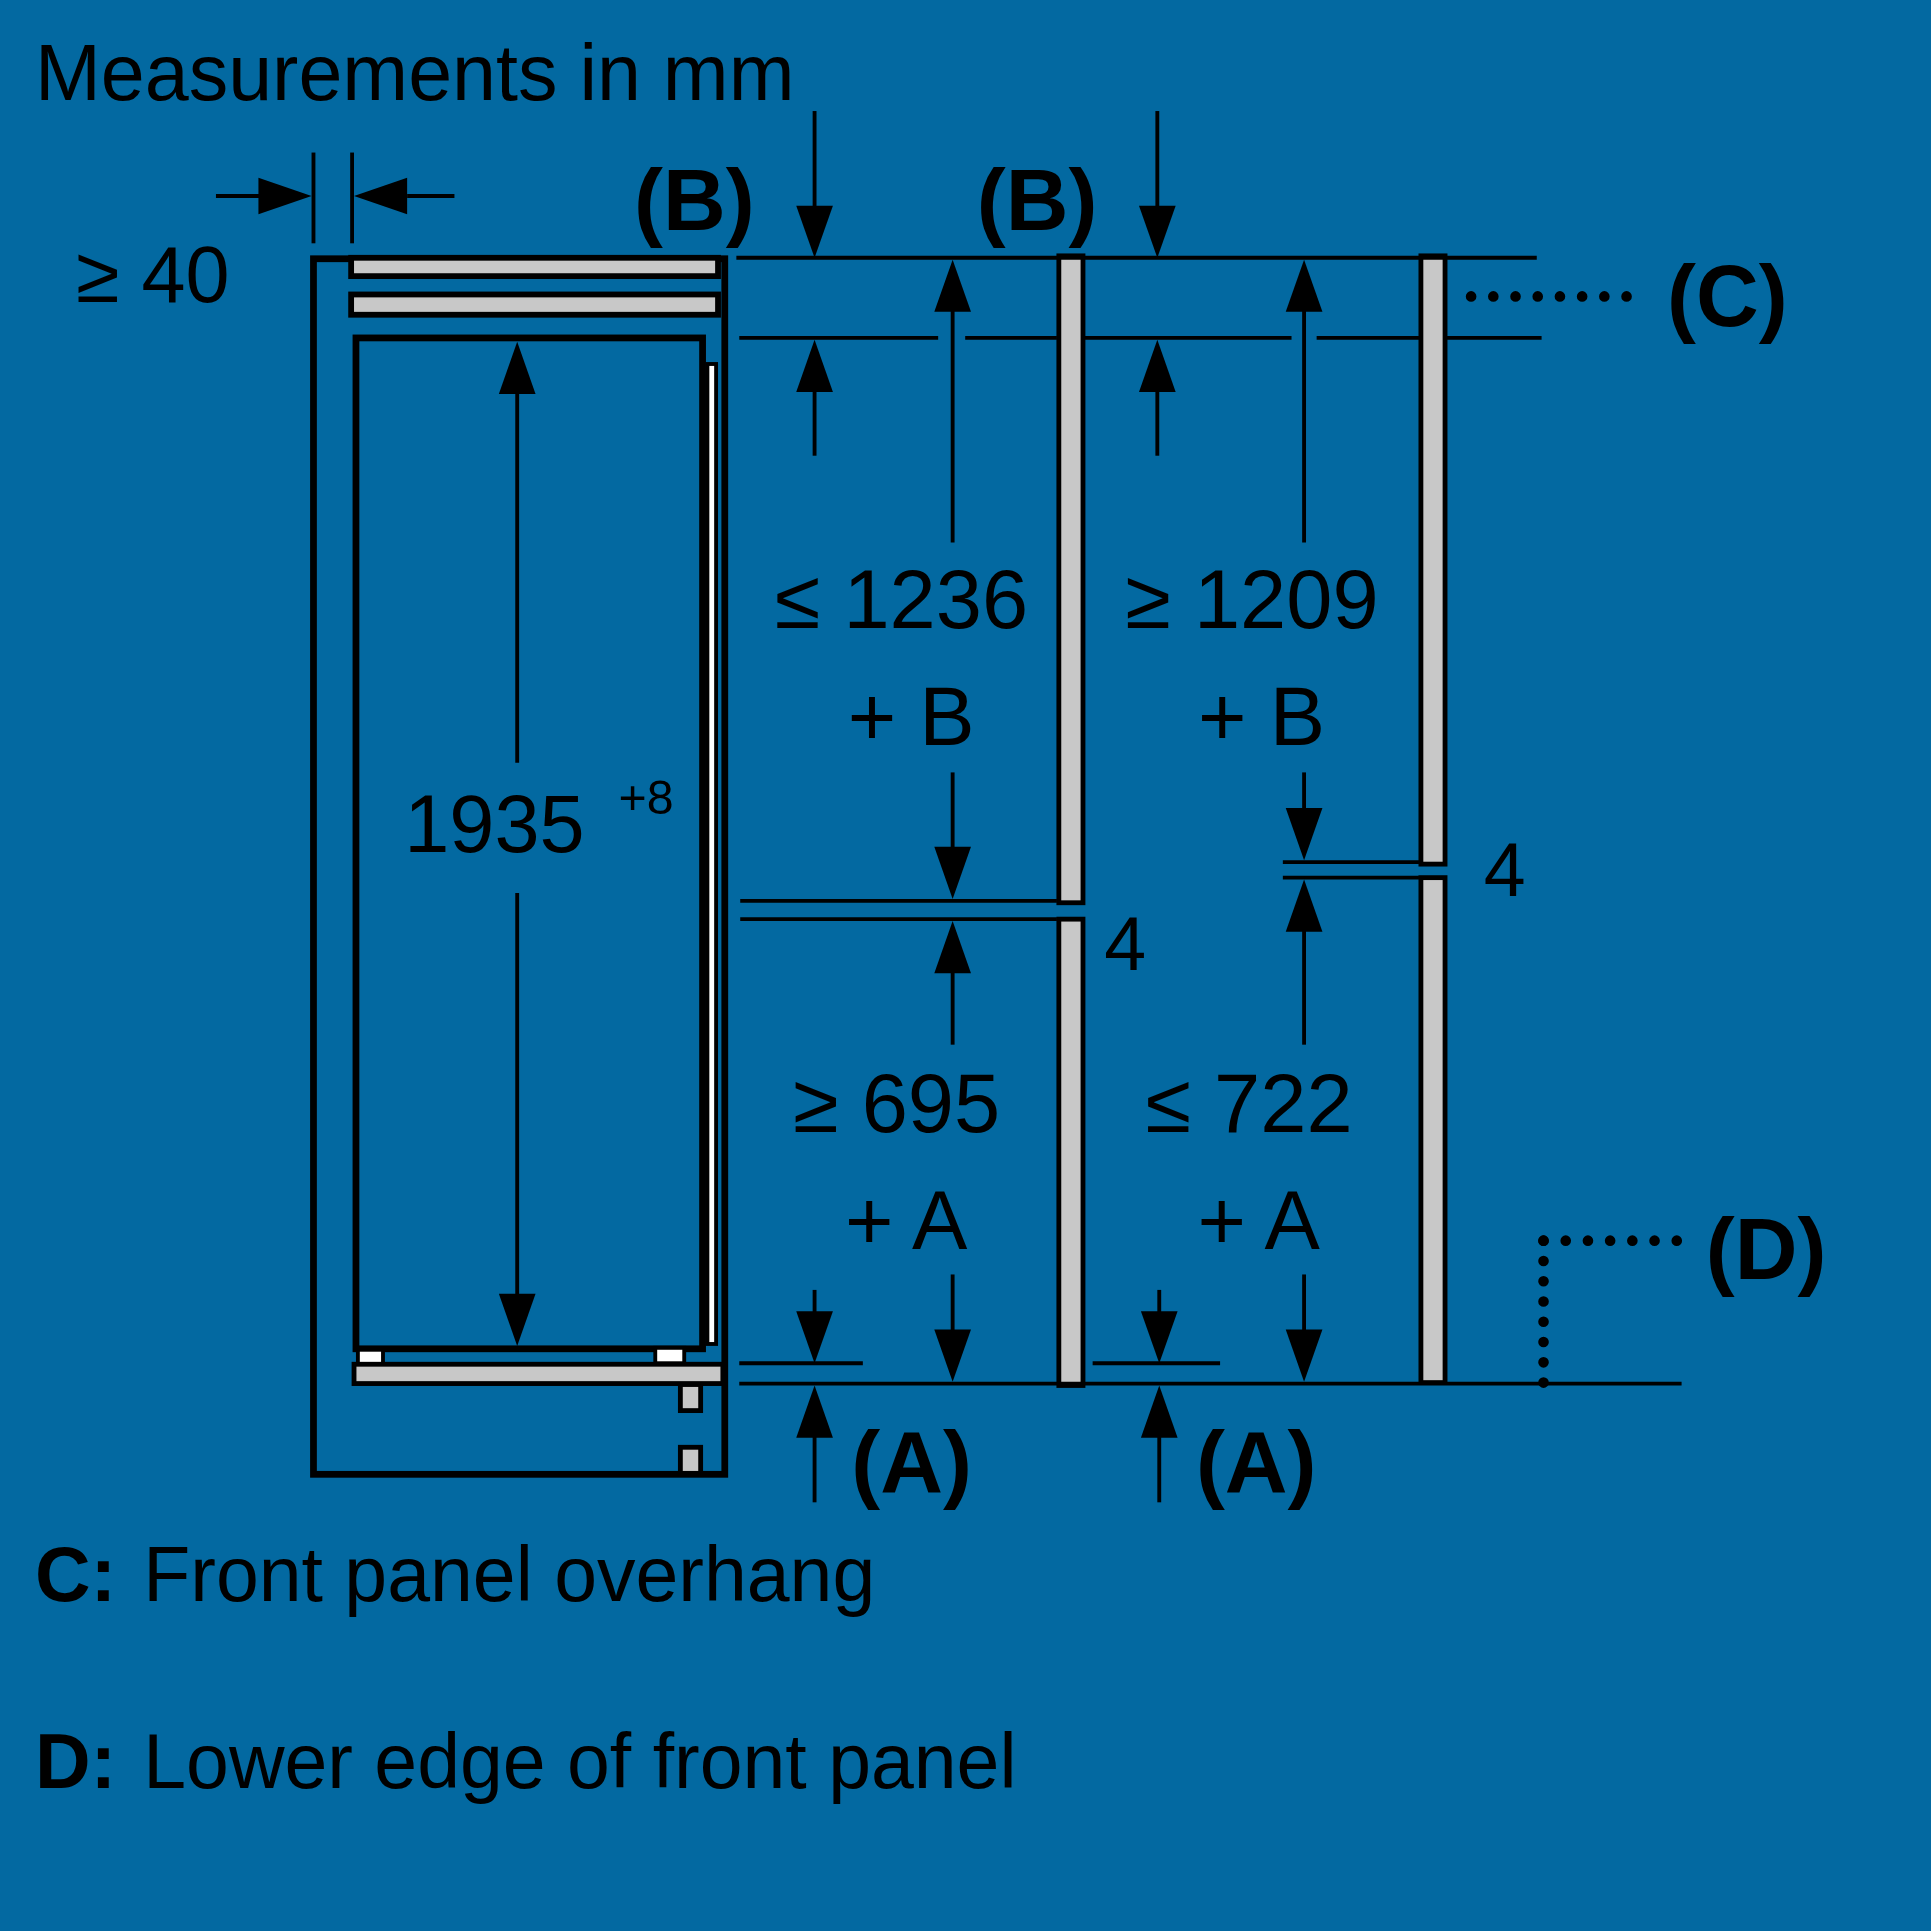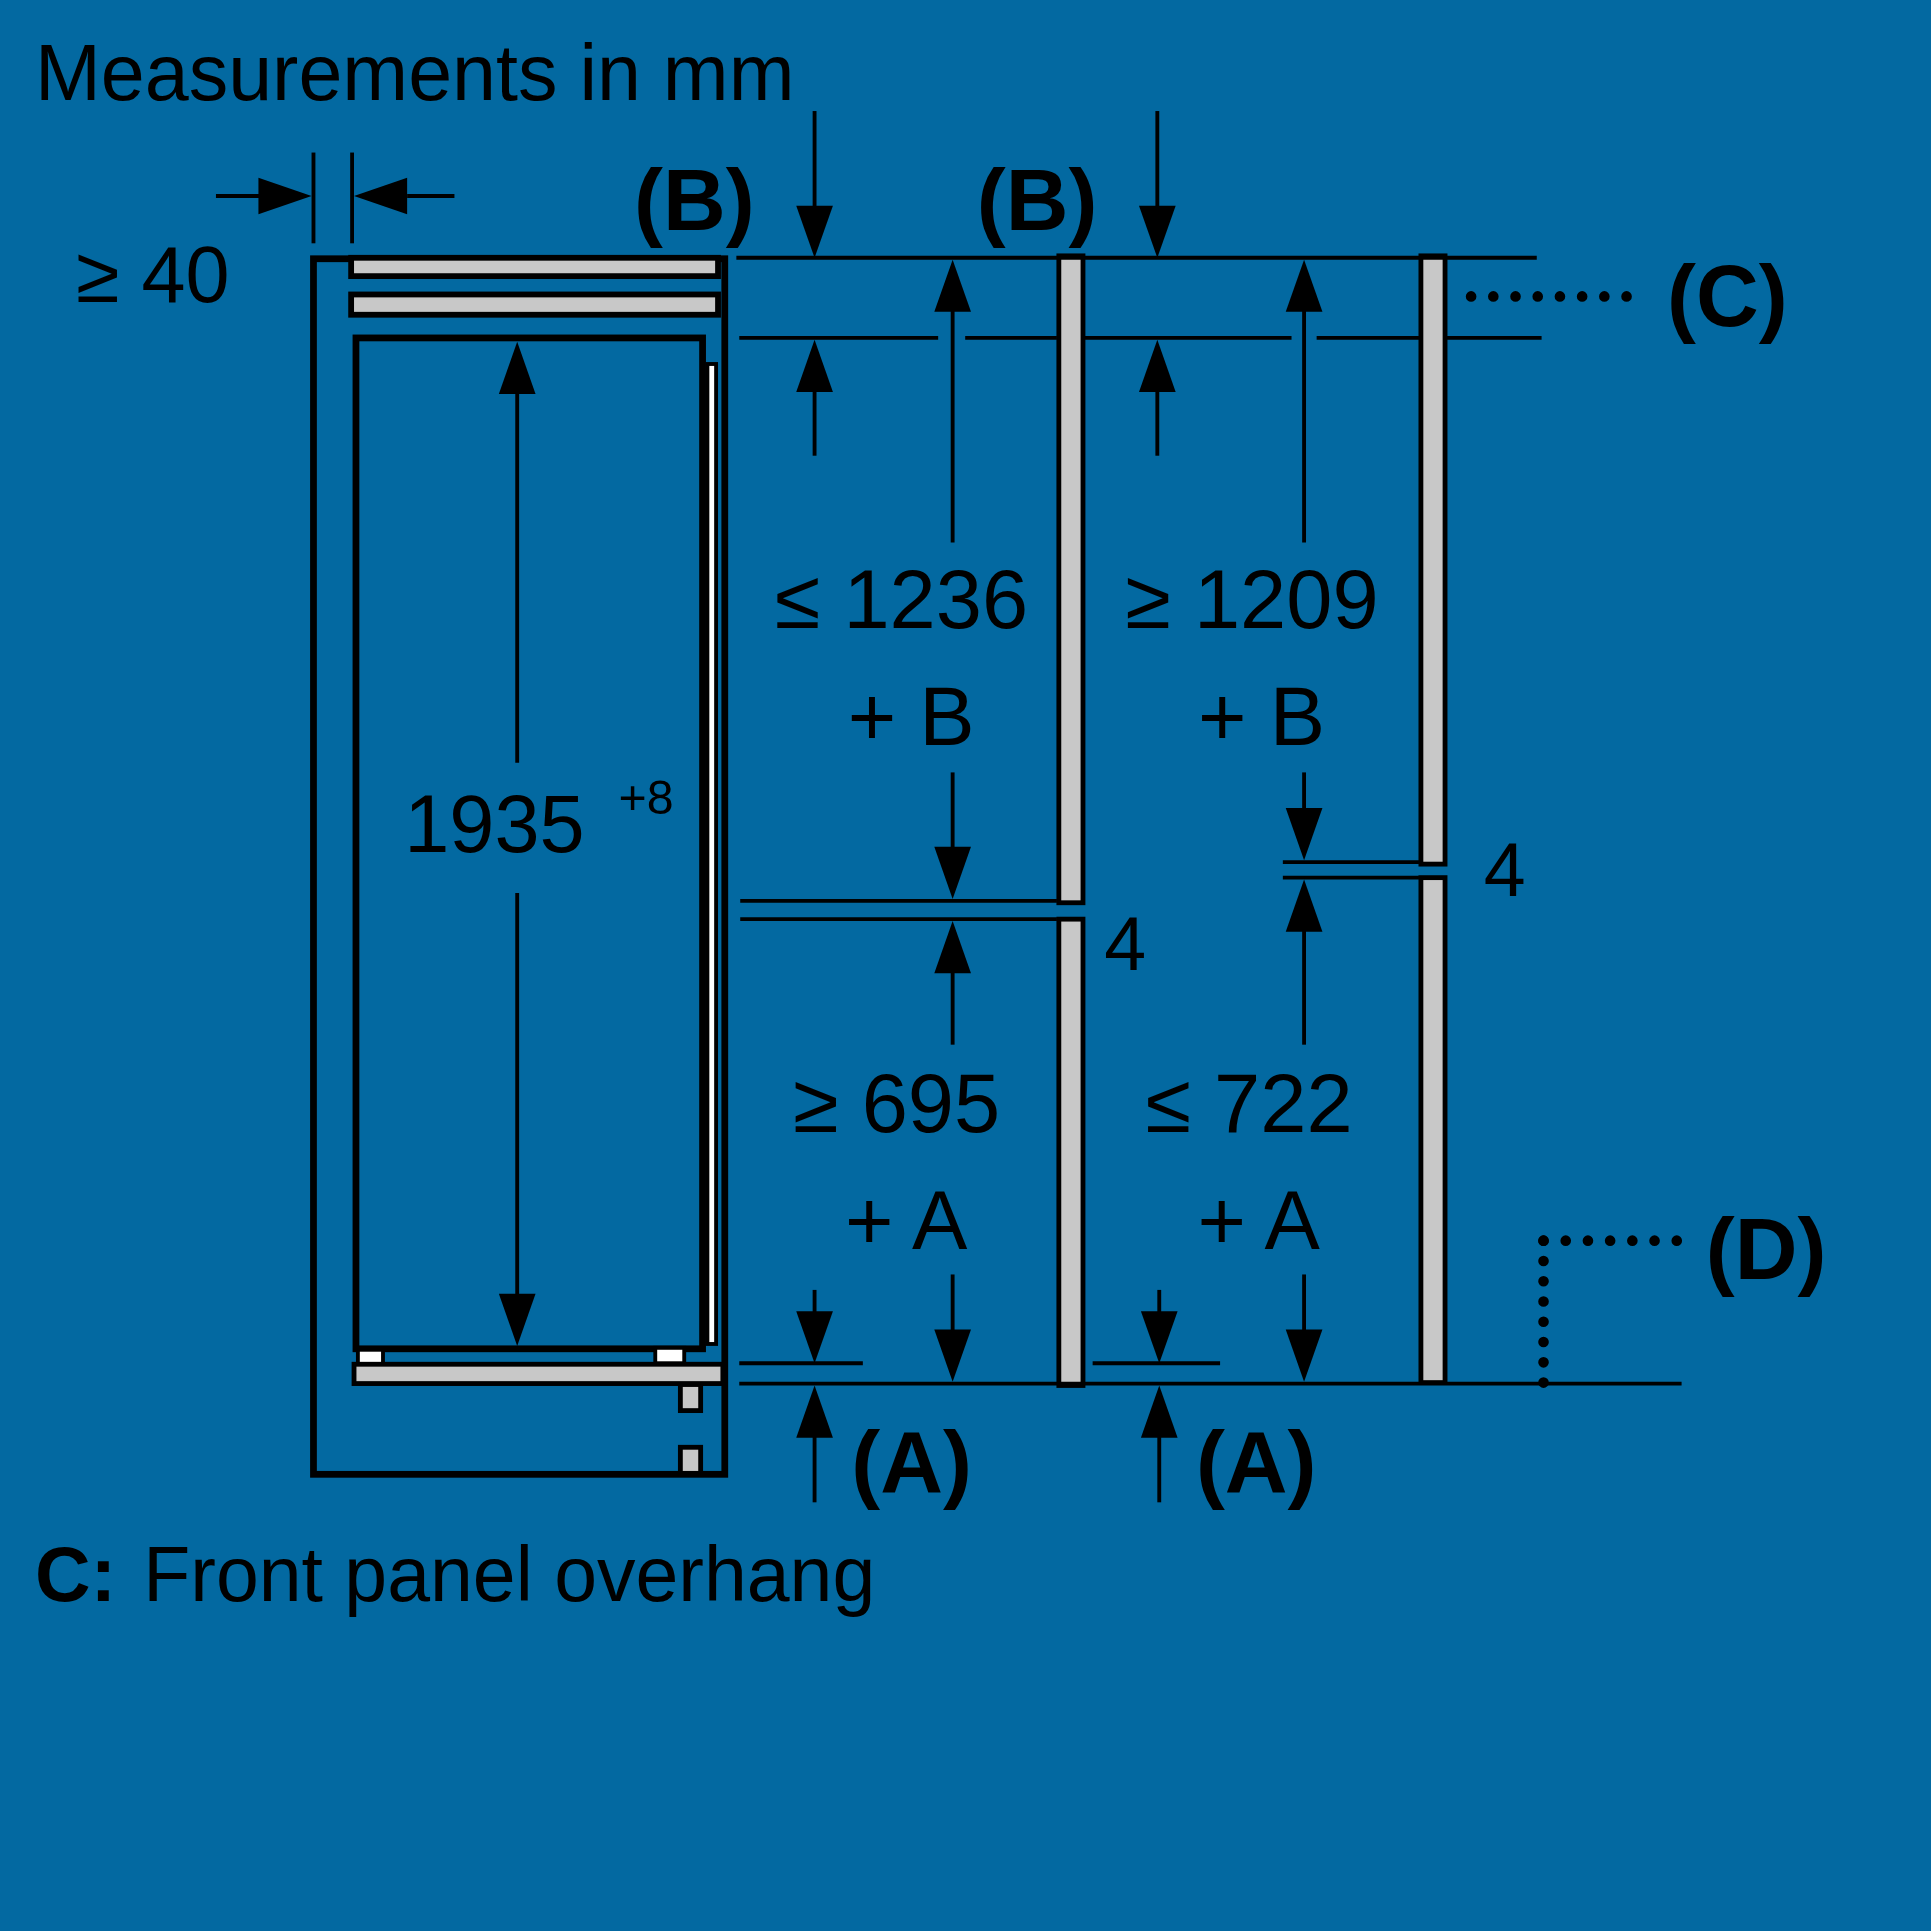--- a/index.html
+++ b/index.html
@@ -157,15 +157,18 @@
       <line x1="1550" y1="1285" x2="1694" y2="1285" stroke="#000" stroke-width="11" stroke-linecap="round" stroke-dasharray="0 23"></line>
       <line x1="1550" y1="1285" x2="1550" y2="1433" stroke="#000" stroke-width="11" stroke-linecap="round" stroke-dasharray="0 21"></line>
       <text x="1718" y="1325" class="reftxt">(D)</text>
     </g>
   </svg>
 
   
   <div class="legend-row" id="legend-c">
     <span class="legend-key">C:</span><span>Front panel overhang</span>
   </div>
+  <div class="legend-row" id="legend-d">
+    <span class="legend-key">D:</span><span>Lower edge of front panel</span>
+  </div>
 
 </div>
 
 
 </body></html>

